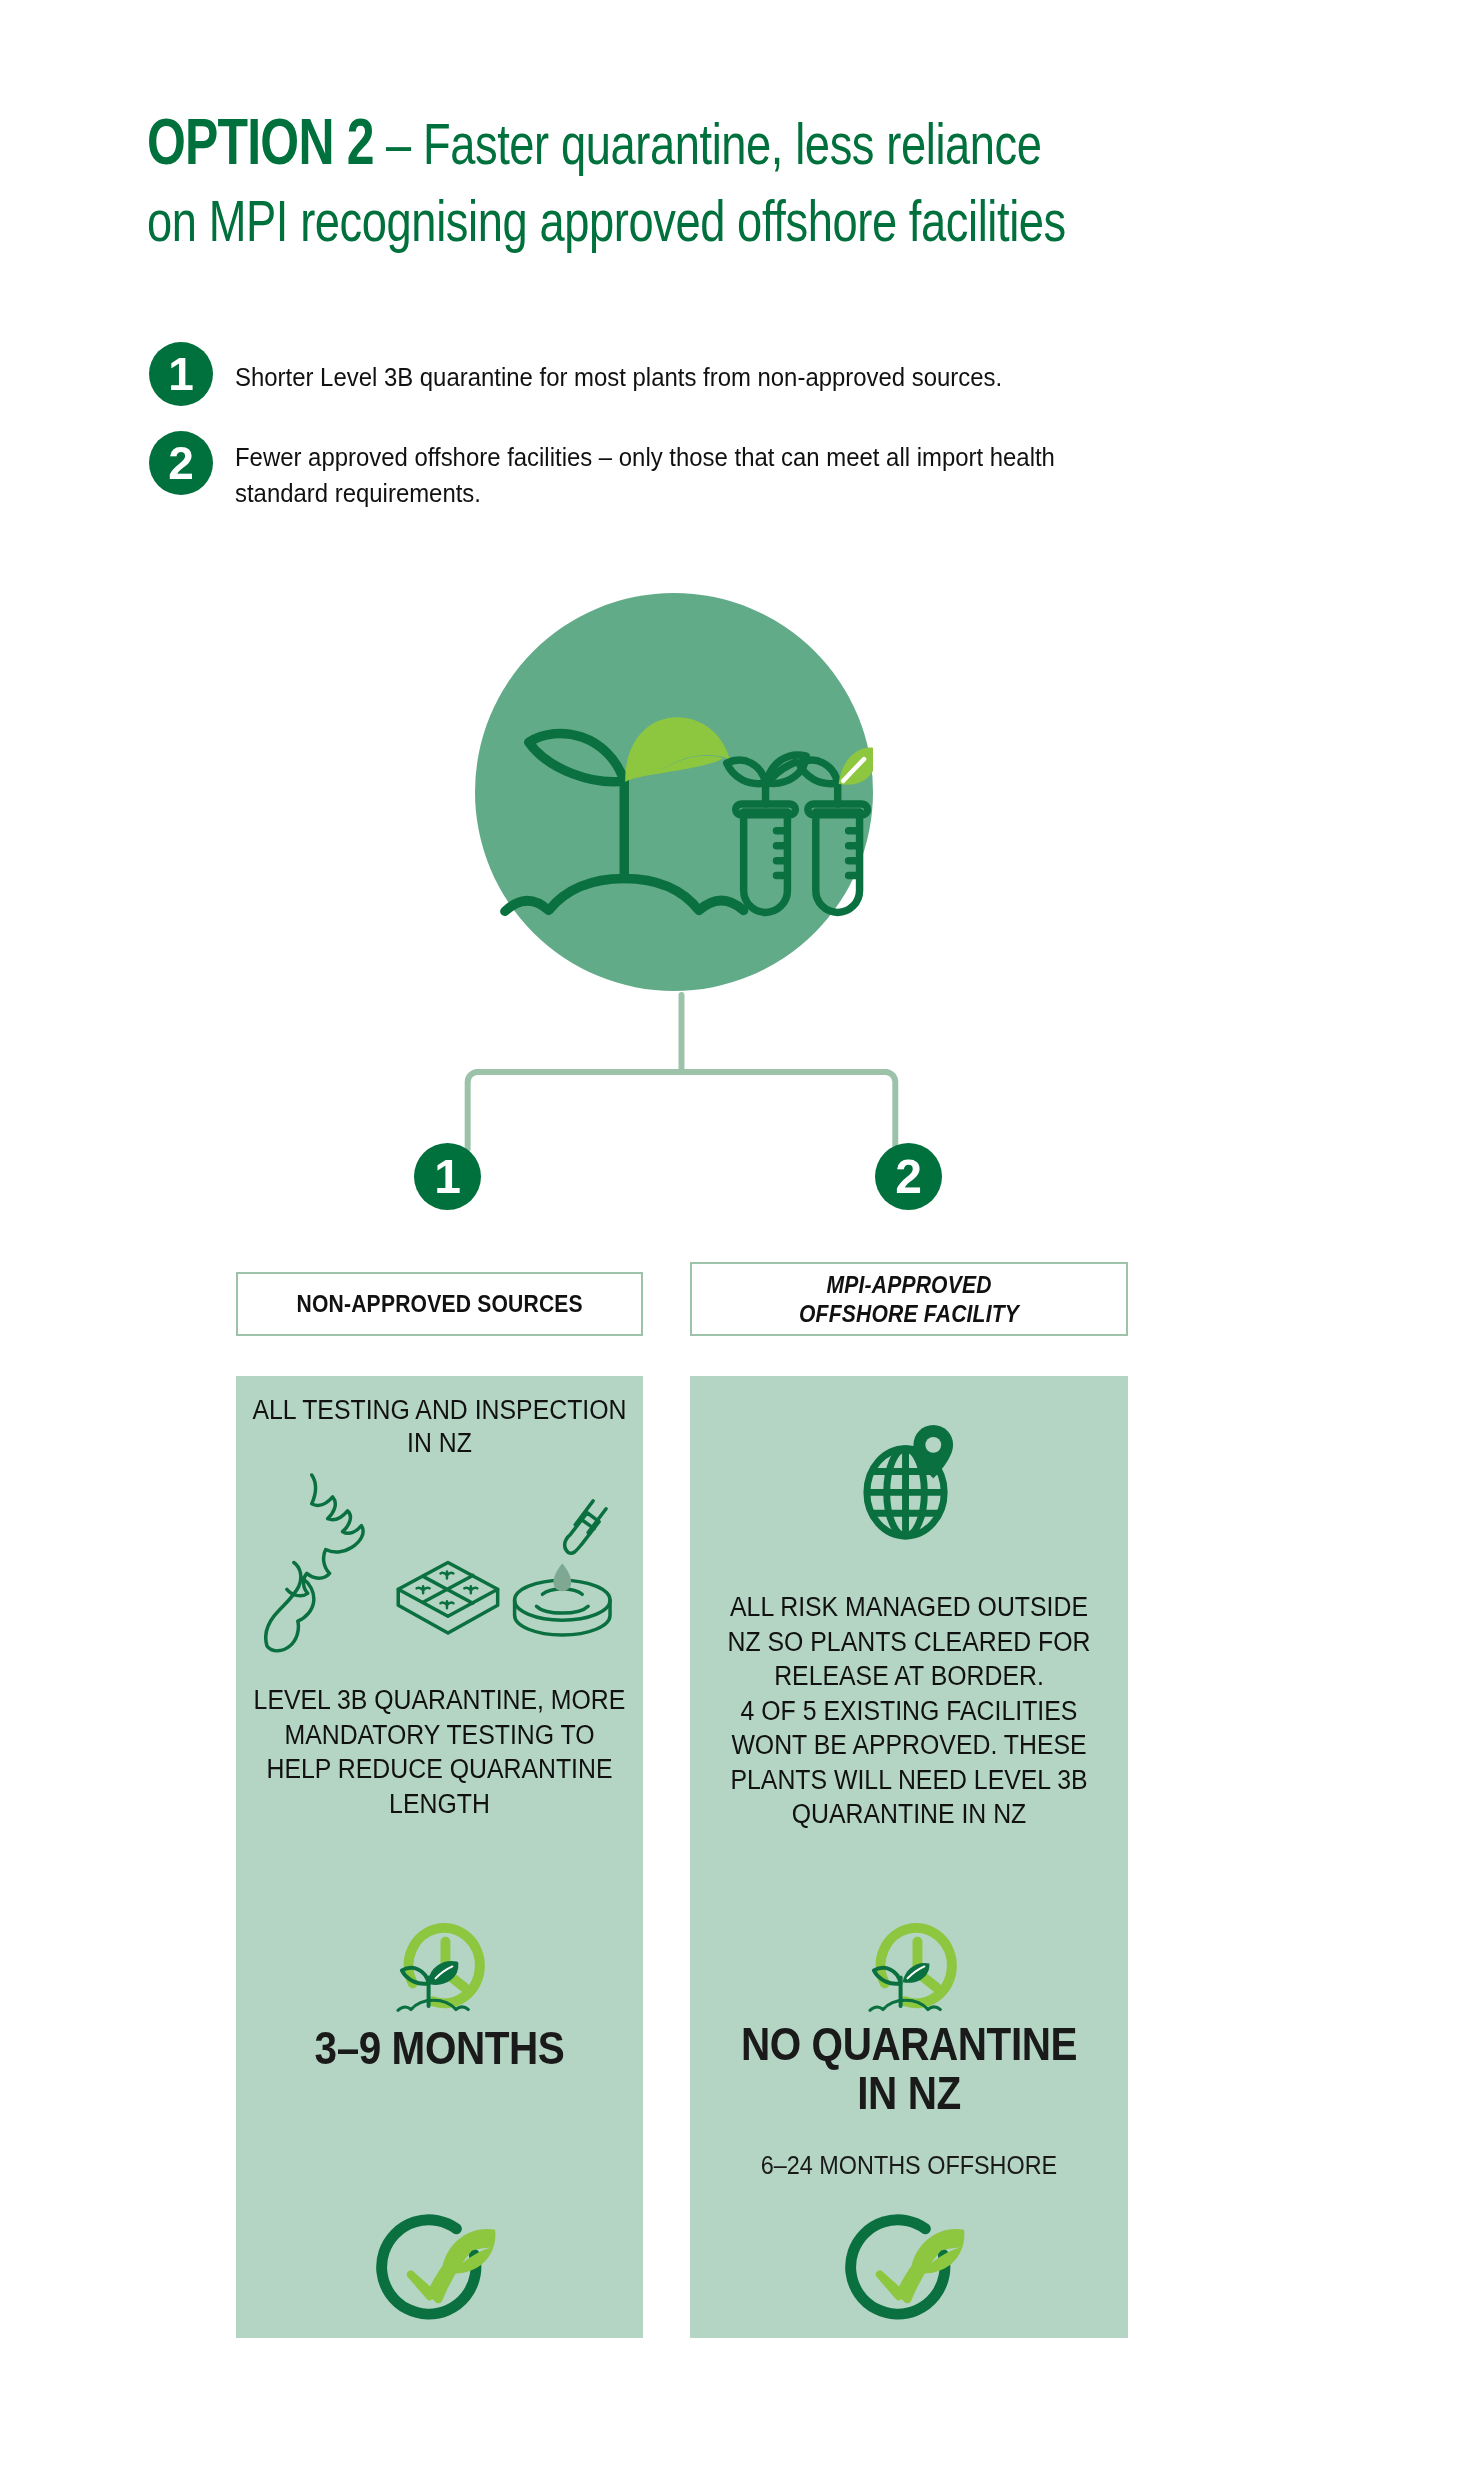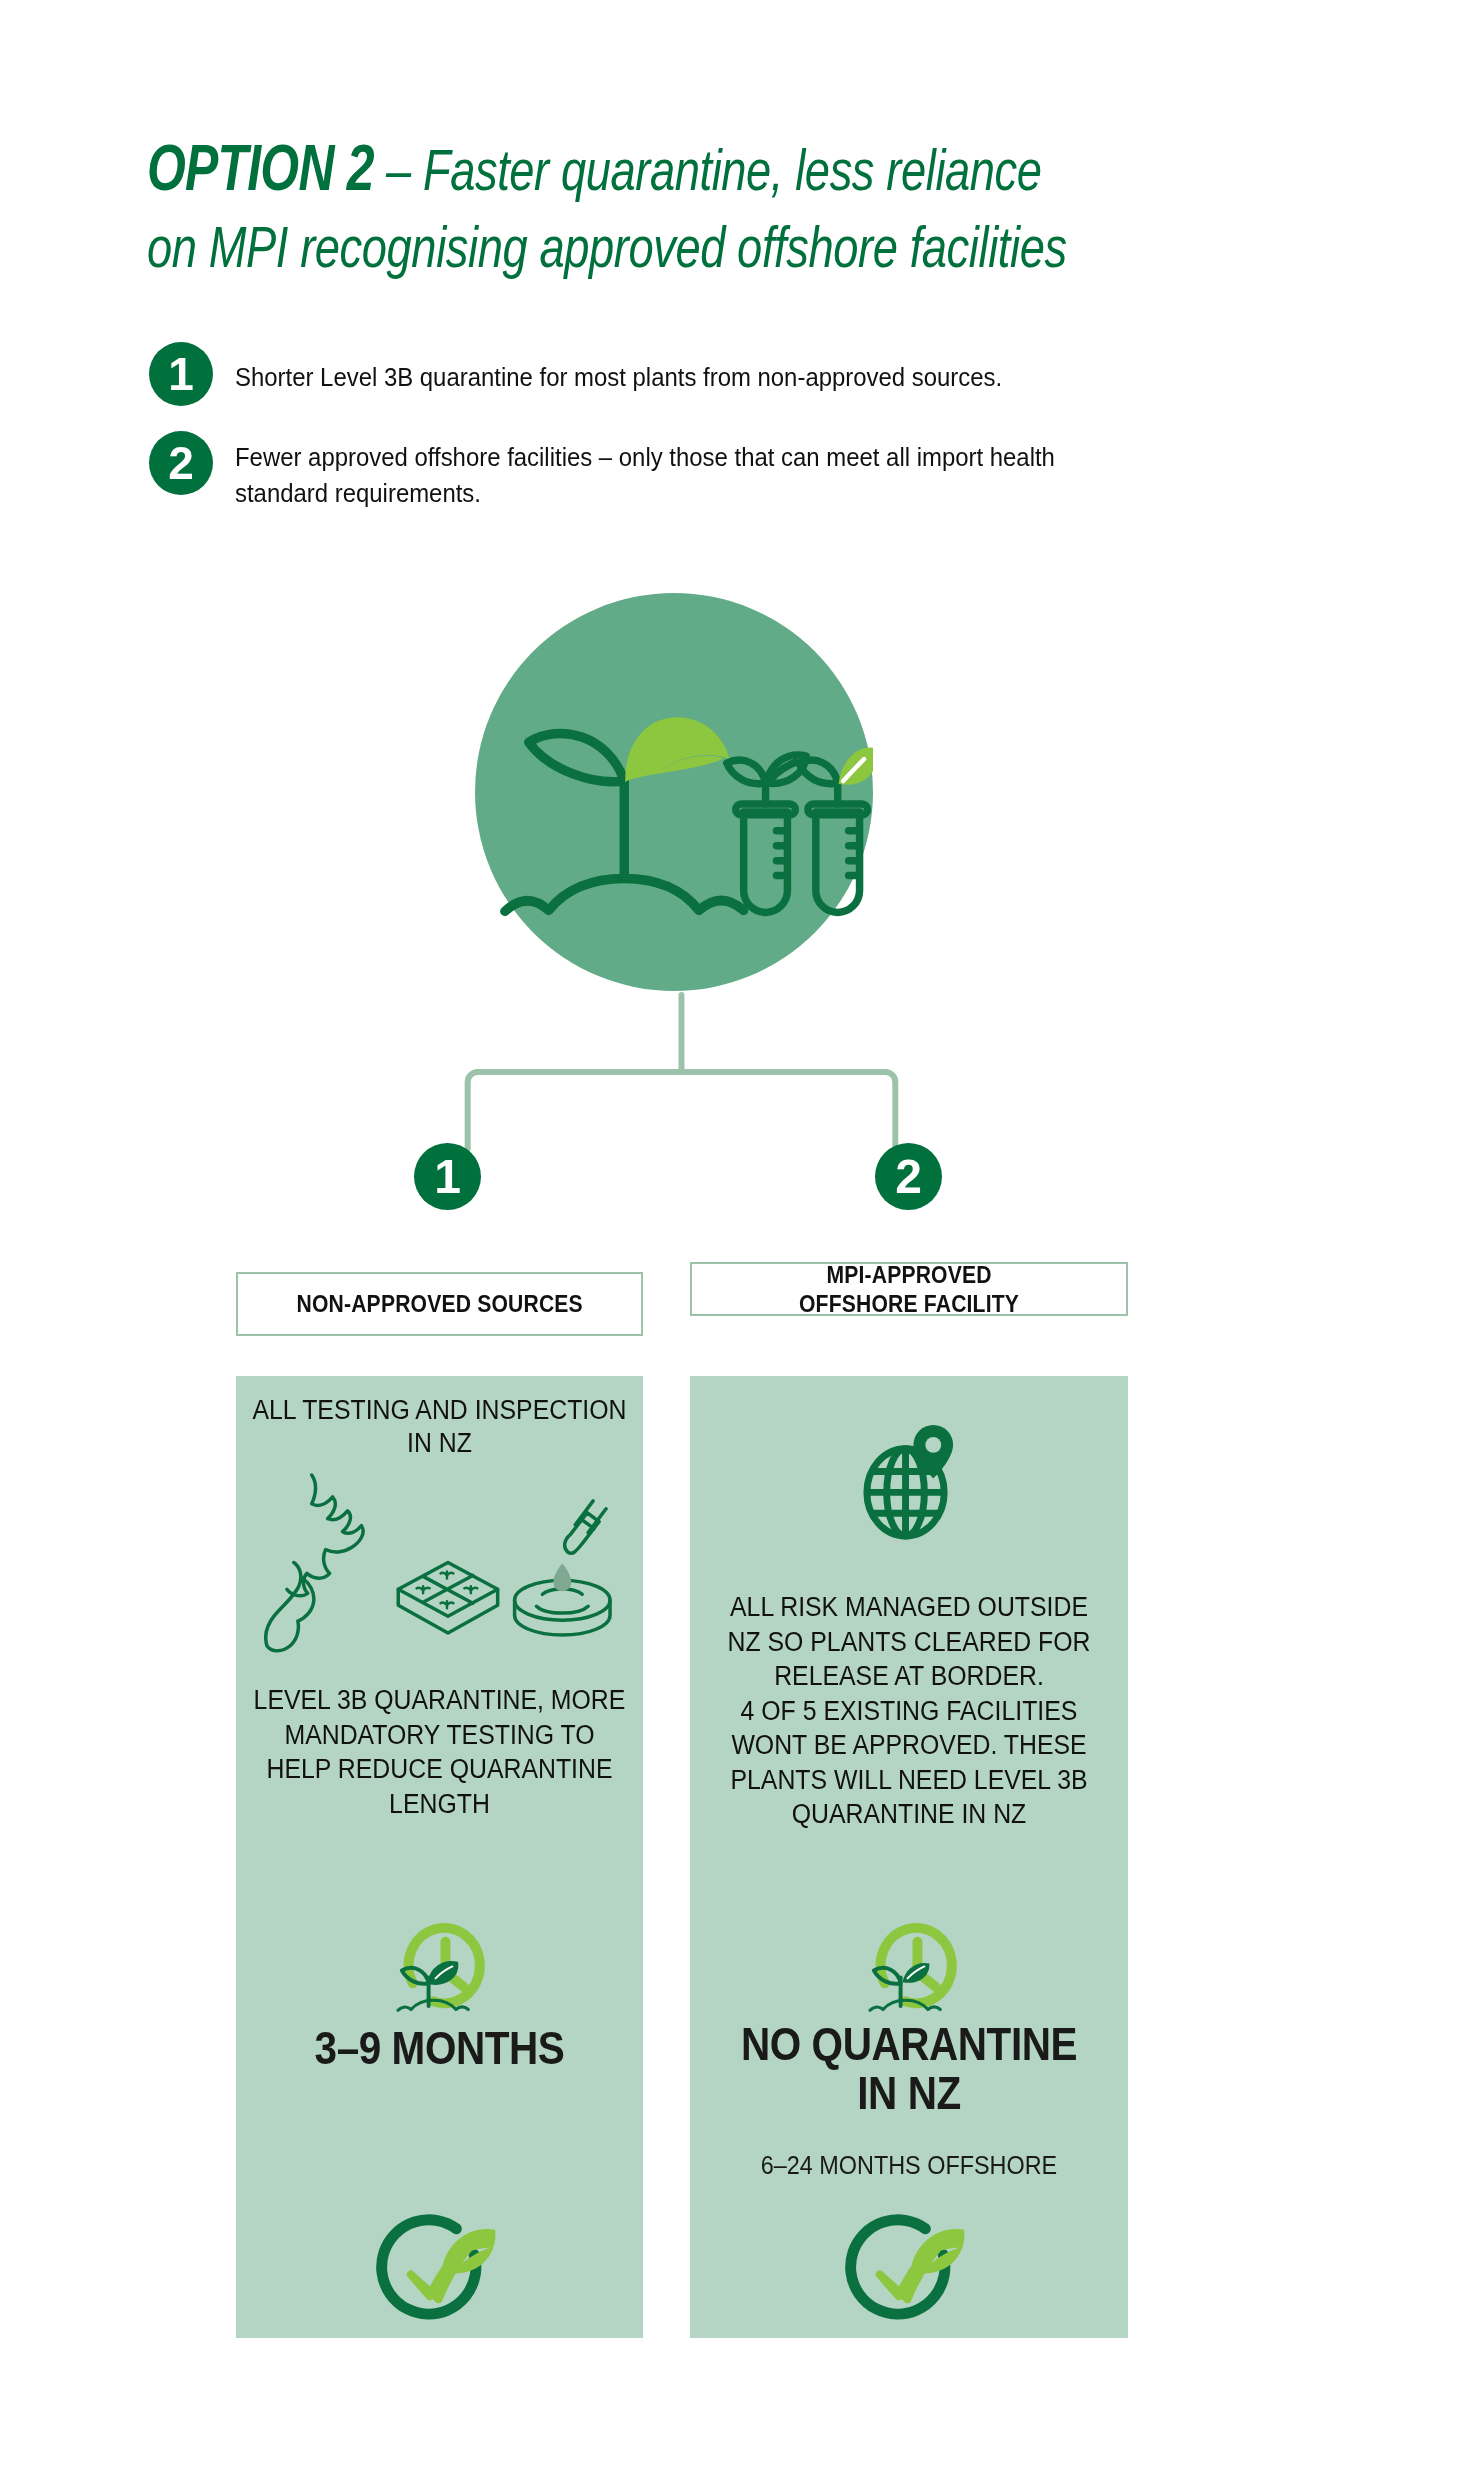--- a/index.html
+++ b/index.html
@@ -12,23 +12,22 @@
     height: 2507px;
     font-family: "Liberation Sans", sans-serif;
     position: relative;
     overflow: hidden;
   }
 
   
   .title-block {
     position: absolute;
     left: 147px;
-    top: 128px;
+    top: 102px;
     width: 1194px;
-    font-style: italic;
   }
   .title-line {
     color: #00703C;
     font-family: "Liberation Sans Narrow", "Liberation Sans", sans-serif;
     font-size: 58px;
     line-height: 1.28;
     letter-spacing: -0.5px;
     white-space: nowrap;
     transform: scaleX(0.78);
     transform-origin: left center;
@@ -131,21 +130,21 @@
   .col-header-text {
     color: #111111;
     font-family: "Liberation Sans Narrow", "Liberation Sans", sans-serif;
     font-weight: bold;
     font-size: 24px;
     line-height: 1.22;
     letter-spacing: 0.2px;
     transform: scaleX(0.88);
   }
   #header-left  { left: 236px;  top: 1272px; width: 407px; height: 64px; align-items: center; }
-  #header-right { left: 690px; top: 1262px; width: 438px; height: 54px; }
+  #header-right { left: 690px; top: 1262px; width: 438px; height: 74px; font-style: italic; }
 
   
   .col-panel {
     position: absolute;
     background: #B4D4C4;
     box-sizing: border-box;
   }
   #panel-left  { left: 236px;  top: 1376px; width: 407px; height: 962px; }
   #panel-right { left: 690px; top: 1376px; width: 438px; height: 962px; }
 

